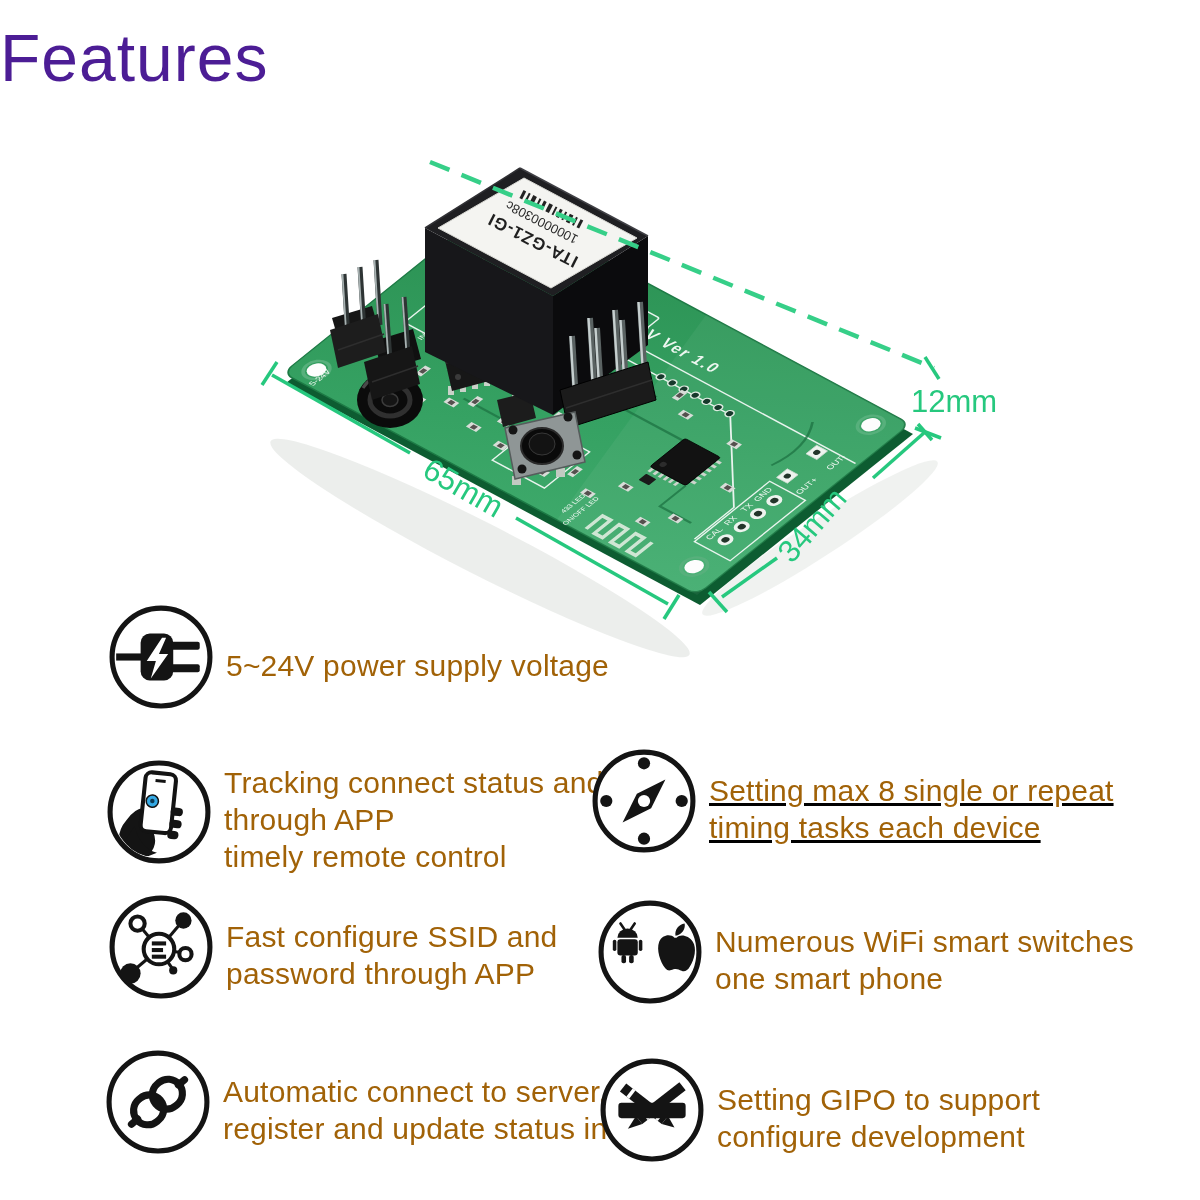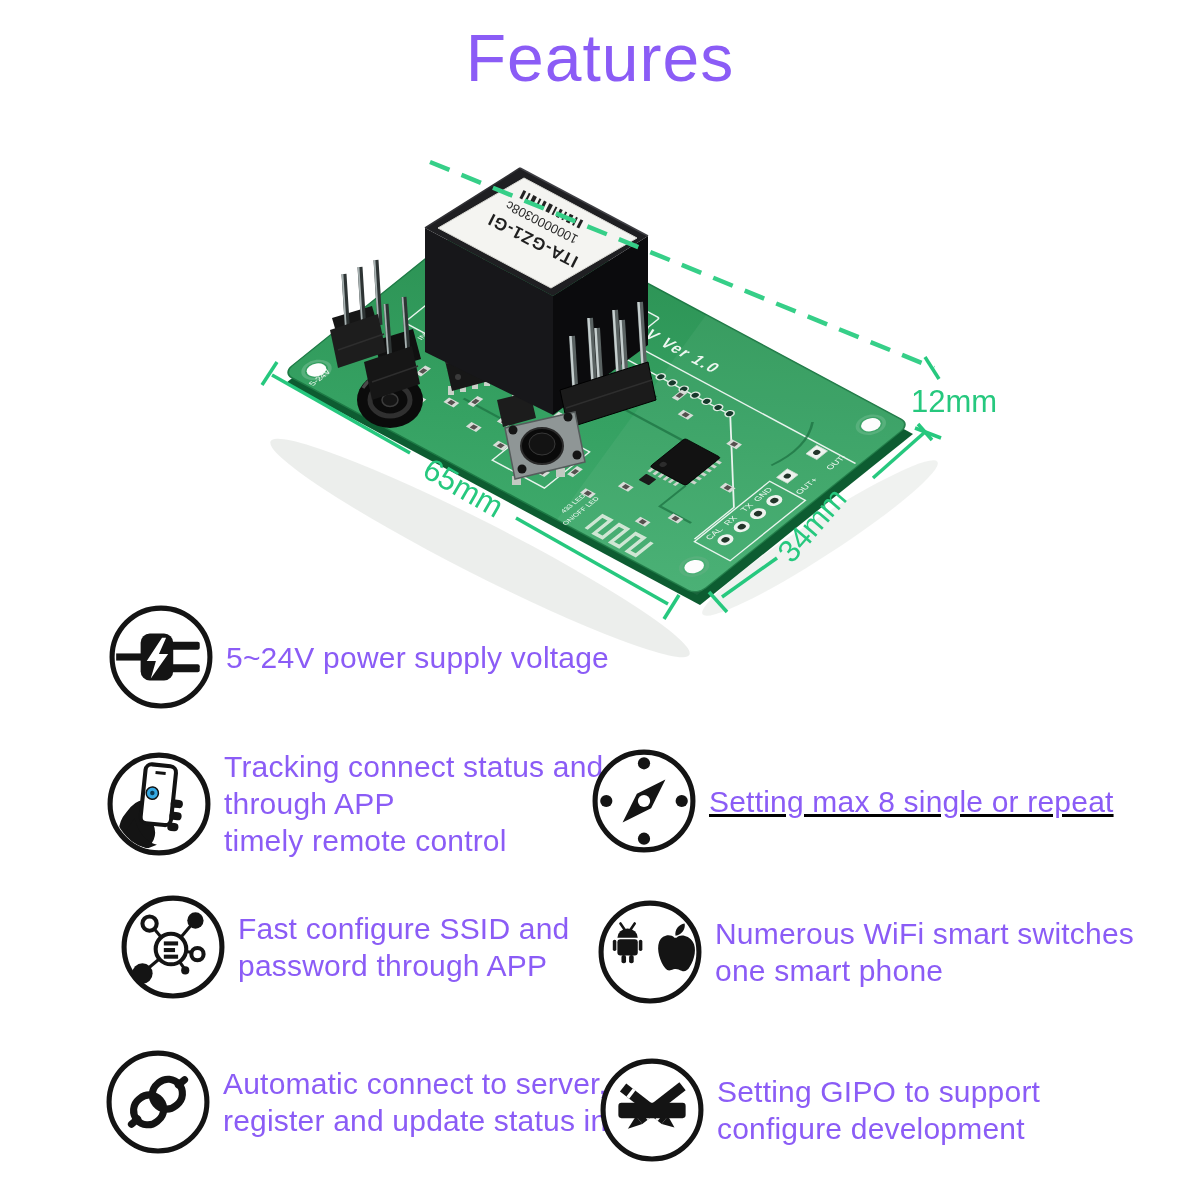--- a/index.html
+++ b/index.html
@@ -1,23 +1,23 @@
 <!DOCTYPE html>
 <html><head>
 <meta charset="utf-8">
 <style>
   html,body{margin:0;padding:0;background:#fff;}
   body{width:1200px;height:1200px;position:relative;overflow:hidden;
        font-family:"Liberation Sans", sans-serif;}
-  .page-title{position:absolute;top:20px;left:0;width:1200px;text-align:center;
-       font-size:66px;font-weight:400;letter-spacing:1px;color:#8b5cf6;}
+  .page-title{position:absolute;top:20px;left:0;width:1200px;
+       font-size:66px;font-weight:400;letter-spacing:1px;color:#4c1d95;}
   .pcb-svg{position:absolute;top:0;left:0;}
   .feature{position:absolute;display:flex;align-items:center;gap:12px;}
   .feature .icn{flex:0 0 auto;width:106px;height:106px;}
-  .ftext{font-size:30px;line-height:37px;color:#8b5cf6;letter-spacing:.2px;}
+  .ftext{font-size:30px;line-height:37px;color:#a16207;letter-spacing:.2px;margin-top:16px;}
   .fl{white-space:nowrap;}
   svg text{font-family:"Liberation Sans", sans-serif;}
   .dim{stroke:#26c87e;stroke-width:3.5;fill:none;}
   .dimtxt{fill:#26c87e;font-size:31px;}
   .silk{stroke:#e9f4ee;stroke-width:2;fill:none;}
   .silktxt{fill:#eef7f1;}
   .pinD{stroke:#2e3434;stroke-width:5;}
   .pinL{stroke:#a8b2b2;stroke-width:1.8;}
   .pin2D{stroke:#5a6262;stroke-width:6;}
   .pin2L{stroke:#c6cfcf;stroke-width:2.4;}
@@ -359,24 +359,25 @@
     <circle class="ic-ring" cx="52" cy="52" r="48"></circle>
     <circle class="ic-f" cx="52" cy="15" r="6"></circle>
       <circle class="ic-f" cx="89" cy="52" r="6"></circle>
     <circle class="ic-f" cx="52" cy="89" r="6"></circle>
       <circle class="ic-f" cx="15" cy="52" r="6"></circle>
     <polygon class="ic-f" points="31,73 45,45 73,31 59,59"></polygon>
     <circle cx="52" cy="52" r="6" fill="#fff"></circle>
   </svg>
   <div class="ftext">
     <div class="fl">Setting max 8 single or repeat</div>
-  </div>
-</div>
-
-<div class="feature" style="left:120px;top:894px;">
+    <div class="fl">timing tasks each device</div>
+  </div>
+</div>
+
+<div class="feature" style="left:108px;top:894px;">
   <svg class="icn" viewBox="0 0 104 104">
     <circle class="ic-ring" cx="52" cy="52" r="48"></circle>
     <g stroke="#141414" stroke-width="3">
       <line x1="50" y1="54" x2="24" y2="76"></line>
         <line x1="50" y1="54" x2="72" y2="28"></line>
       <line x1="50" y1="54" x2="30" y2="30"></line>
         <line x1="50" y1="54" x2="74" y2="58"></line>
         <line x1="50" y1="54" x2="63" y2="73"></line>
     </g>
     <circle class="ic-f" cx="22" cy="78" r="10"></circle>

